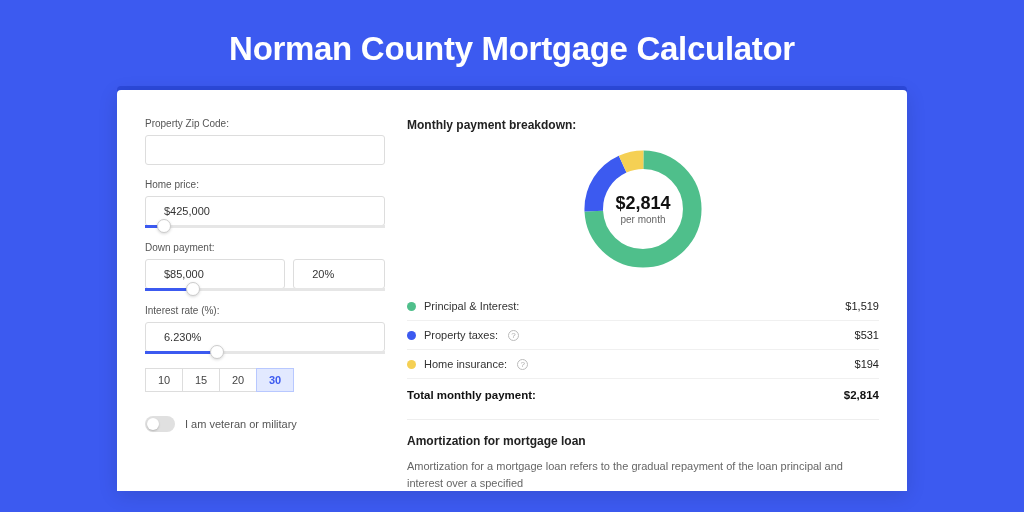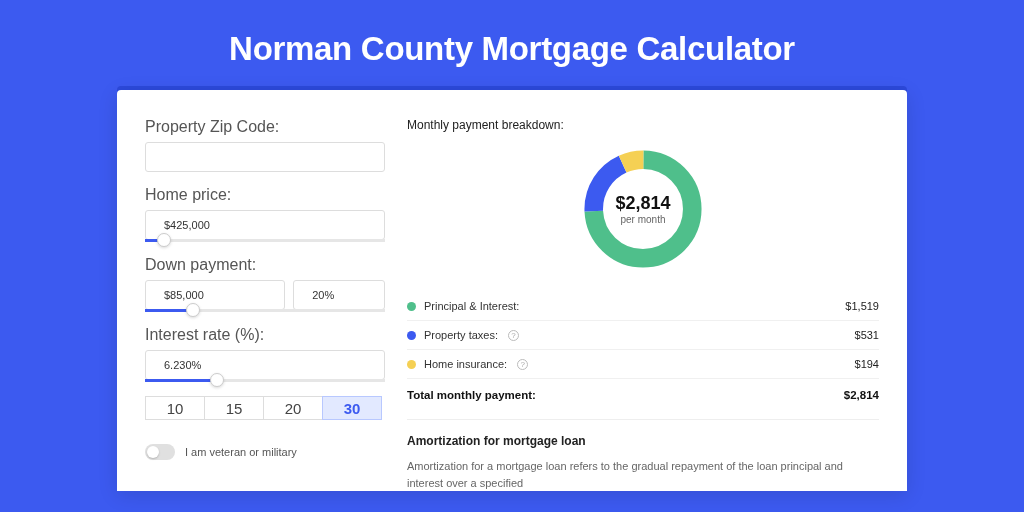--- a/index.html
+++ b/index.html
@@ -25,21 +25,21 @@
     margin: 0 auto;
     border-radius: 4px 4px 0 0;
     padding: 28px 28px 0 28px;
     display: flex;
     gap: 22px;
     box-shadow: 0 4px 20px rgba(0,0,0,0.12);
   }
   .outer { background:#2c49db; width: 790px; margin:0 auto; padding-top:4px; border-radius:4px 4px 0 0;}
   .col-left { width: 240px; flex-shrink: 0; }
   .col-right { flex: 1; }
-  .label { color: #555; font-size: 16px; margin-bottom: 6px; display:block; }
+  .label { color: #555; font-size: 10px; margin-bottom: 6px; display:block; }
   .input {
     width: 100%;
     height: 30px;
     border: 1px solid #ddd;
     border-radius: 3px;
     padding: 0 18px;
     font-size: 11px;
     color: #333;
     background:#fff;
   }
@@ -56,39 +56,39 @@
     background: #fff; border:1px solid #ccc;
     box-shadow: 0 1px 3px rgba(0,0,0,0.15);
     position: absolute; top: -6px;
     transform: translateX(-50%);
   }
   .dp-row { display:flex; gap:8px;align-items:center; }
   .dp-row .input:first-child { flex: 1.9; }
   .dp-row .input:last-child { flex: 1; }
   .segs { display:flex; gap:0; margin-top:4px; }
   .seg {
-    width: 60px; height: 24px;
+    width: 38px; height: 24px;
     border: 1px solid #ddd;
-    font-size: 15px; color:#444;
+    font-size: 11px; color:#444;
     display:flex; align-items:center; justify-content:center;
     background:#fff;
     margin-right:-1px;
     cursor:pointer;
   }
   .seg.active { background:#e2e9ff; color:#3c5af0; border-color:#b8c8ff; font-weight:600; position:relative; z-index:1;}
   .toggle-row { display:flex; align-items:center; gap:10px; margin-top:24px; }
   .toggle {
     width: 30px; height:16px; background:#e0e0e0; border-radius:10px; position:relative;
   }
   .toggle::after {
     content:""; width:12px; height:12px; background:#fff; border-radius:50%;
     position:absolute; left:2px; top:2px; box-shadow:0 1px 2px rgba(0,0,0,0.2);
   }
   .toggle-label { font-size:11px; color:#555; }
-  .section-title { font-size: 12px; font-weight:400; color:#222; margin-bottom: 12px; }
+  .section-title { font-size: 12px; font-weight:700; color:#222; margin-bottom: 12px; }
   .donut-wrap { display:flex; justify-content:center; margin: 6px 0 18px 0; }
   .donut { width: 130px; height:130px; position:relative; }
   .donut-center {
     position:absolute; inset:0; display:flex; flex-direction:column;
     align-items:center; justify-content:center;
   }
   .donut-amount { font-size:18px; font-weight:700; color:#111; }
   .donut-sub { font-size:10px; color:#666; }
   .legend-row {
     display:flex; align-items:center; justify-content:space-between;

